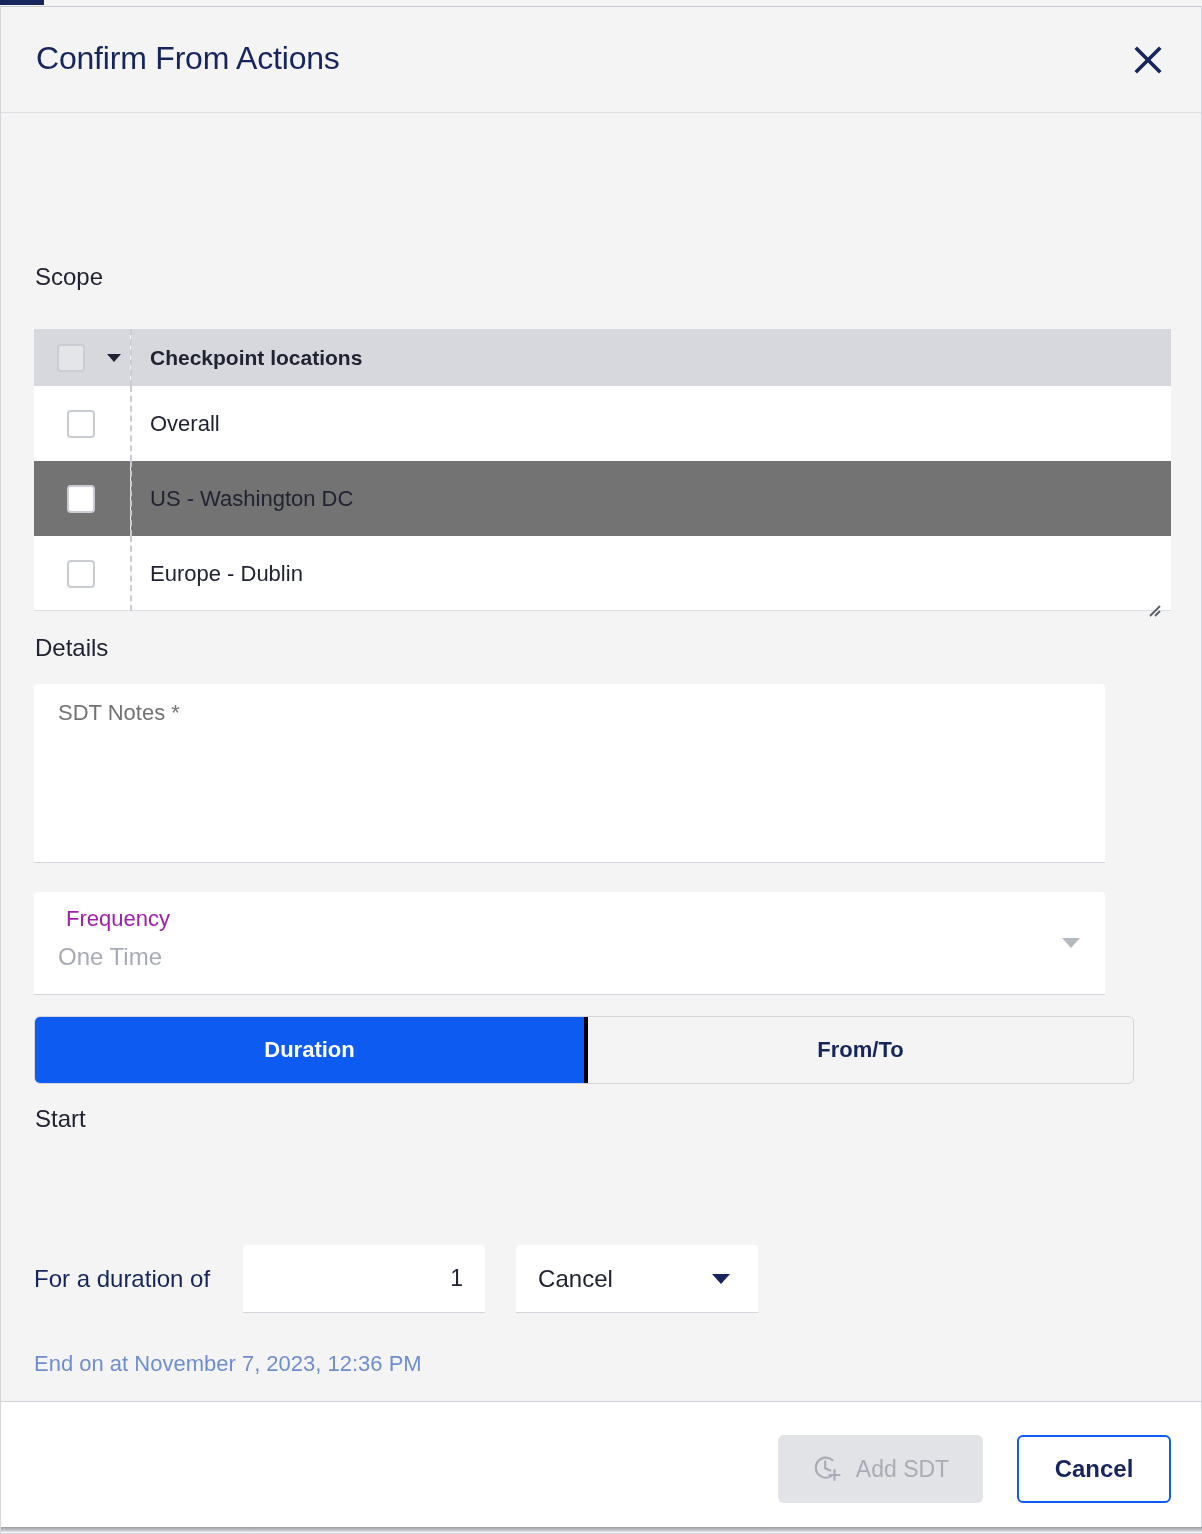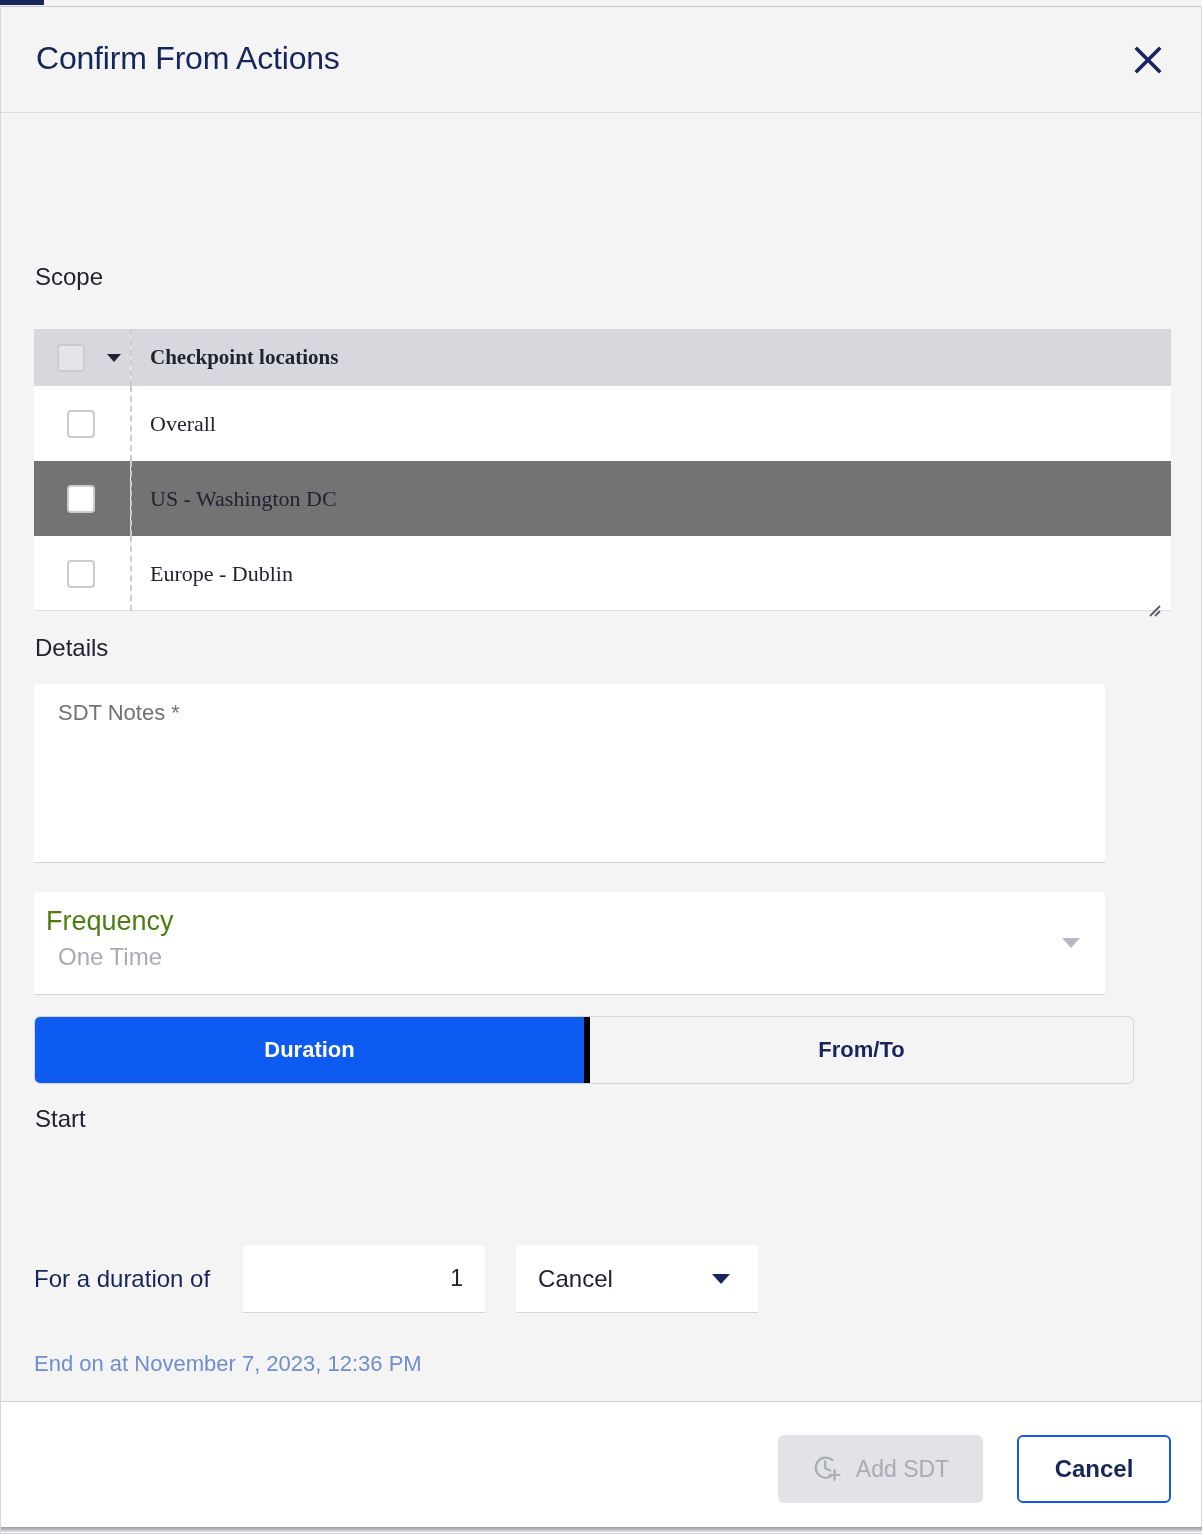--- a/index.html
+++ b/index.html
@@ -91,21 +91,21 @@
   .th-check .caret {
     position: absolute; left: 73px; top: 50%; transform: translateY(-50%);
     width: 0; height: 0;
     border-left: 7px solid transparent; border-right: 7px solid transparent;
     border-top: 8px solid #212332;
   }
   .th-name {
     text-align: left; font-weight: 700; color: #212332;
     padding-left: 18px !important; font-size: 21px;
   }
-  .col-sep { border-left: 2px dashed #c9ccd3 !important; font-family: Liberation Serif, serif; }
+  .col-sep { border-left: 2px dashed #c9ccd3 !important; }
 
   .scope-table tbody tr { height: 75px; }
   .scope-table tbody tr.odd  { background: #ffffff; }
   .scope-table tbody tr.even { background: #737373; }
   .td-check { position: relative; }
   .td-check .cbx { position: absolute; left: 33px; top: 50%; transform: translateY(-50%); }
   .td-name { padding-left: 18px !important; color: #212332; font-size: 22px; }
   .scope-table tbody tr:last-child { box-shadow: inset 0 -1px 0 #dcdee3; }
 
   .cbx {
@@ -139,22 +139,22 @@
   
   .freq-box {
     position: absolute; left: 33px; top: 779px;
     width: 1071px; height: 103px;
     background: #ffffff;
     border-bottom: 1px solid #d3d5dc;
     border-radius: 4px 4px 0 0;
     cursor: pointer;
   }
   .freq-label {
-    position: absolute; left: 12px; top: 14px;
-    font-size: 27px; color: #4d7c0f;
+    position: absolute; left: 32px; top: 14px;
+    font-size: 22px; color: #a21caf;
   }
   .freq-value {
     position: absolute; left: 24px; top: 51px;
     font-size: 24px; color: #a8abb5;
   }
   .freq-caret {
     position: absolute; right: 25px; top: 50%; transform: translateY(-50%);
     width: 0; height: 0;
     border-left: 9px solid transparent; border-right: 9px solid transparent;
     border-top: 10px solid #b6b9c2;
@@ -172,21 +172,21 @@
   }
   .tab {
     flex: 1 1 50%;
     display: flex; align-items: center; justify-content: center;
     font-size: 22px; cursor: pointer;
     border: none; background: transparent;
     font-family: "Liberation Sans", sans-serif;
     font-weight: bold;
   }
   .tab.active { background: #0d5bf0; color: #ffffff; }
-  .tab.inactive { color: #16265c; border-left: 6px solid #000000; }
+  .tab.inactive { color: #16265c; border-left: 4px solid #000000; }
 
   
   #start-label { left: 34px; top: 992px; }
   .radio-row {
     position: absolute; left: 33px; top: 1058px;
     display: flex; align-items: center; gap: 0;
   }
   .radio-item { display: flex; align-items: center; cursor: pointer; }
   .radio-item + .radio-item { margin-left: 48px; }
   .radio-outer {

